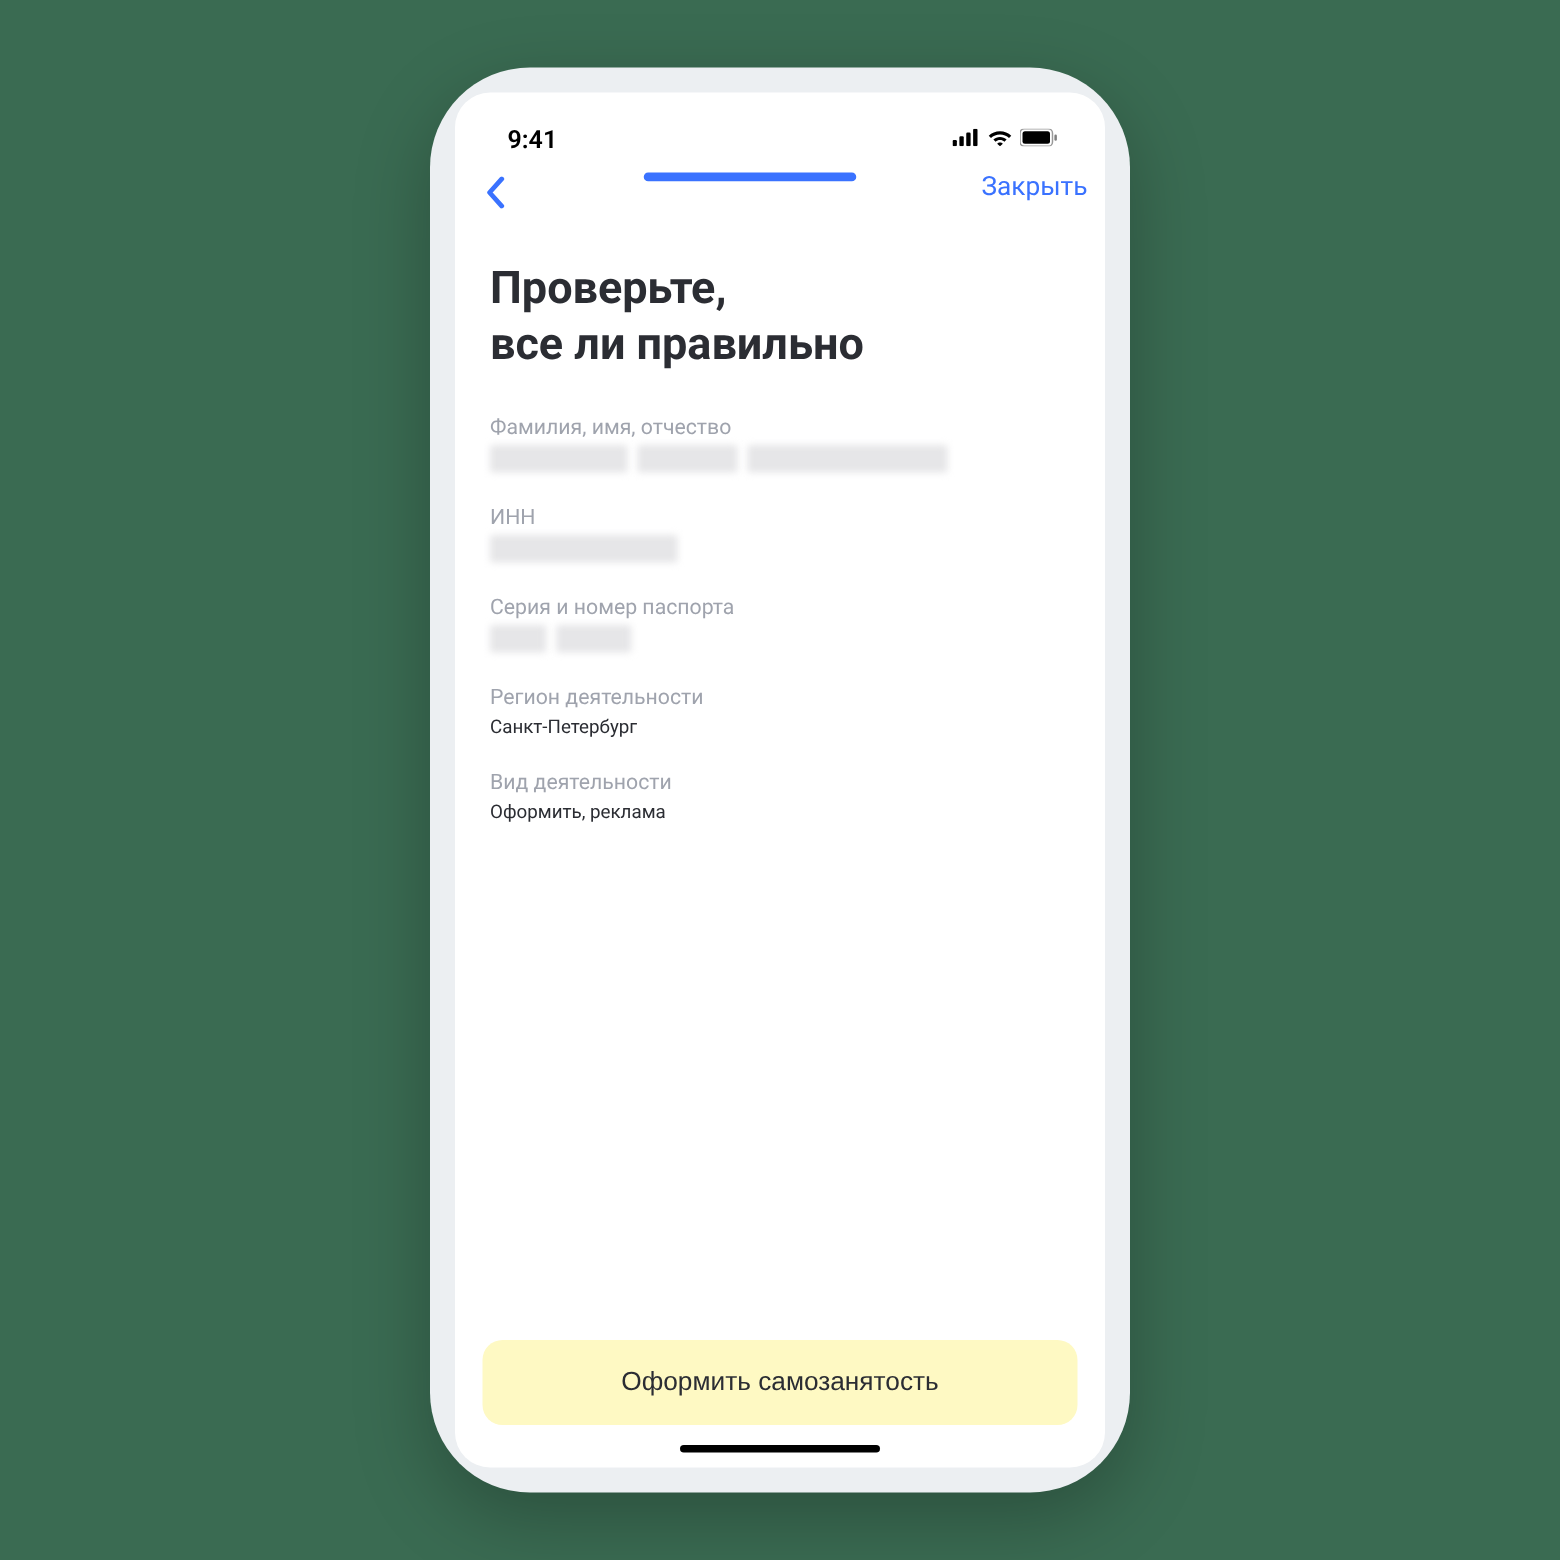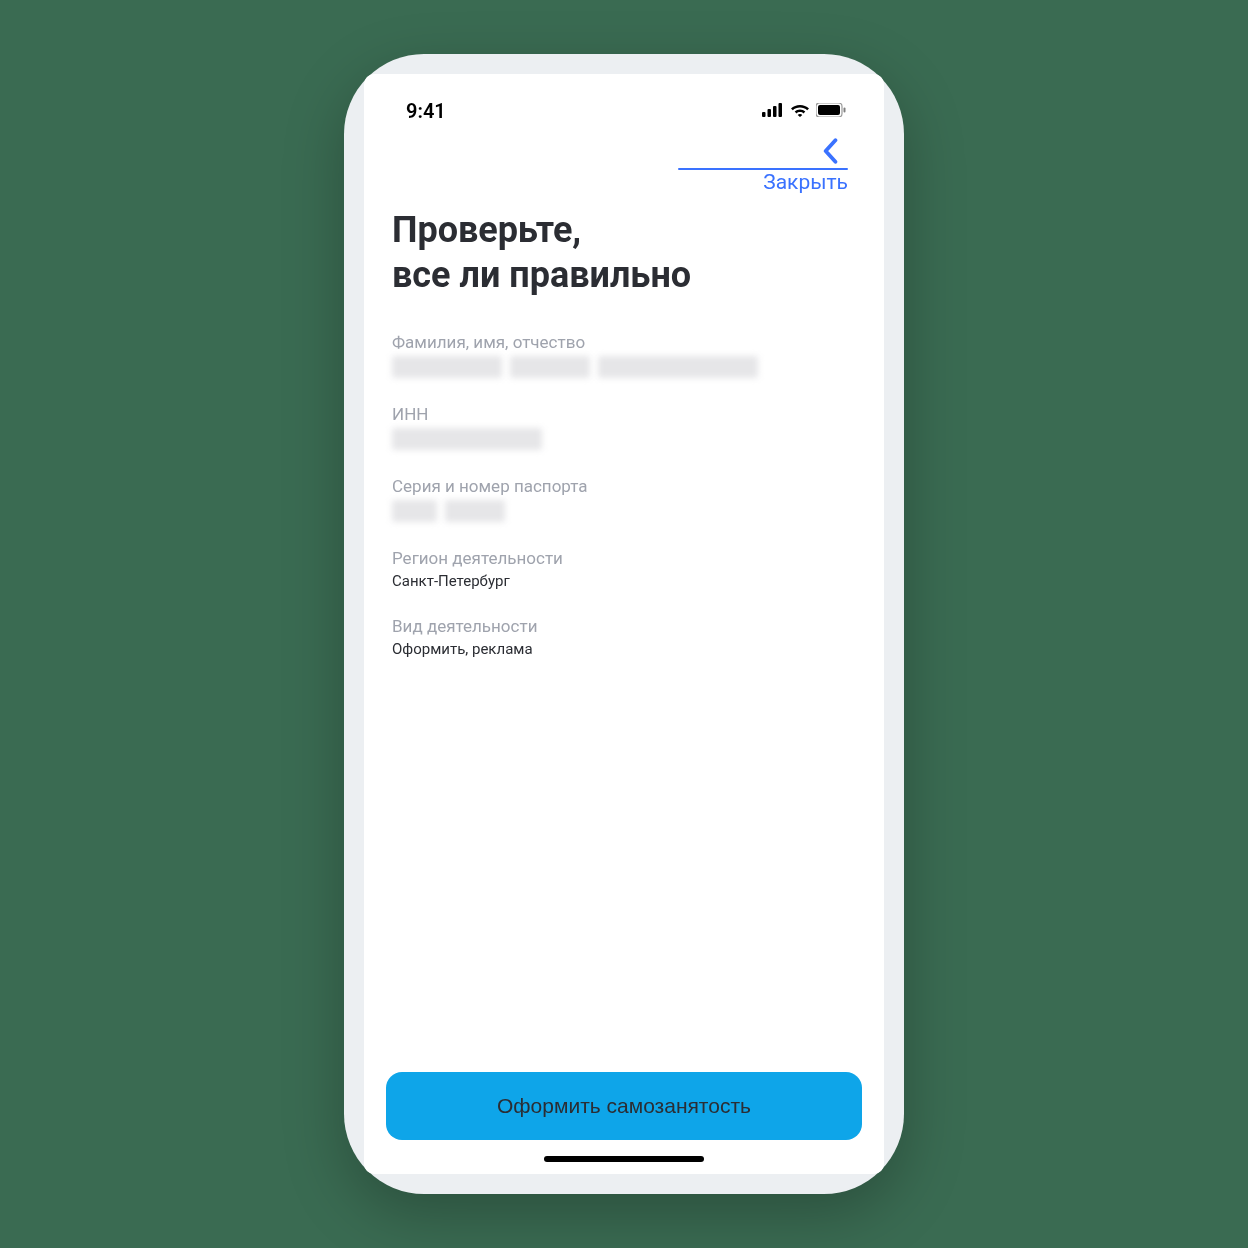--- a/index.html
+++ b/index.html
@@ -18,21 +18,21 @@
     background: #eceff2;
     border-radius: 80px;
     padding: 20px;
     box-shadow: 0 20px 60px rgba(0,0,0,0.25);
     position: relative;
   }
   .phone-screen {
     width: 100%;
     height: 100%;
     background: #ffffff;
-    border-radius: 10px;
+    border-radius: 28px;
     overflow: hidden;
     display: flex;
     flex-direction: column;
     position: relative;
   }
   .status-bar {
     height: 54px;
     display: flex;
     align-items: center;
     justify-content: space-between;
@@ -45,24 +45,23 @@
     color: #000;
   }
   .status-icons {
     display: flex;
     align-items: center;
     gap: 6px;
   }
   .nav-bar {
     height: 56px;
     display: flex;
-    align-items: flex-end;
+    align-items: flex-start;
     justify-content: space-between;
-    padding: 0 36px;
-    flex-direction: column;
+    padding: 0 14px;
   }
   .back-btn {
     width: 36px;
     height: 36px;
     display: flex;
     align-items: center;
     justify-content: center;
     color: #3a72ff;
     cursor: pointer;
   }
@@ -112,21 +111,21 @@
     background: #e6e6e8;
     border-radius: 2px;
     filter: blur(3px);
   }
   .footer {
     padding: 0 22px 34px 22px;
   }
   .primary-btn {
     width: 100%;
     height: 68px;
-    background: #0ea5e9;
+    background: #fef9c3;
     border: none;
     border-radius: 16px;
     font-size: 21px;
     color: #2b2d33;
     cursor: pointer;
   }
   .home-indicator {
     position: absolute;
     bottom: 12px;
     left: 50%;

